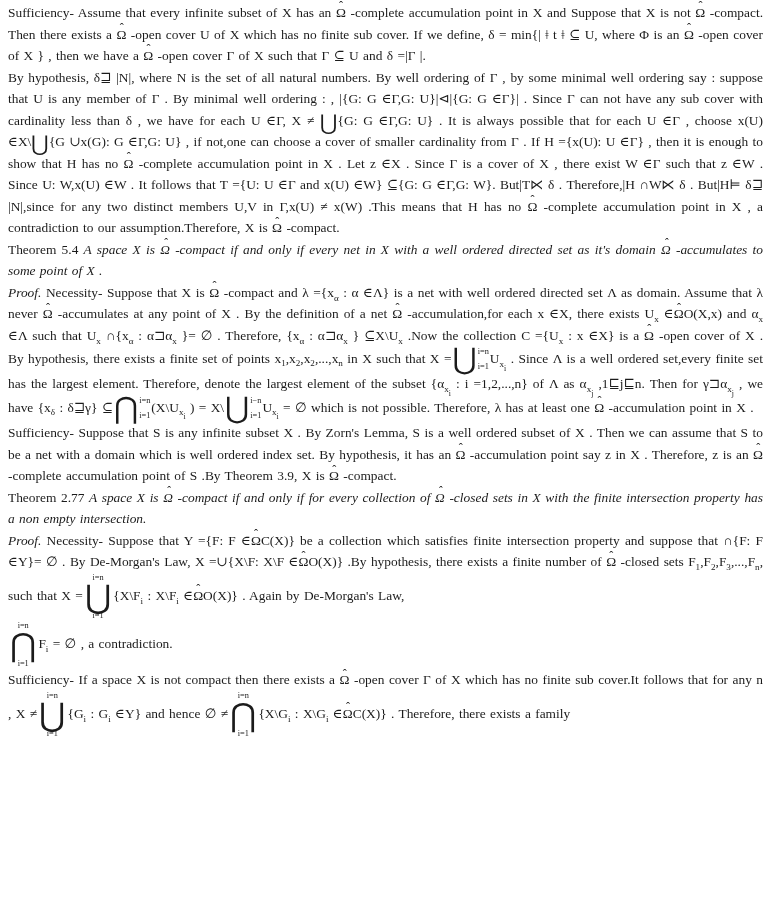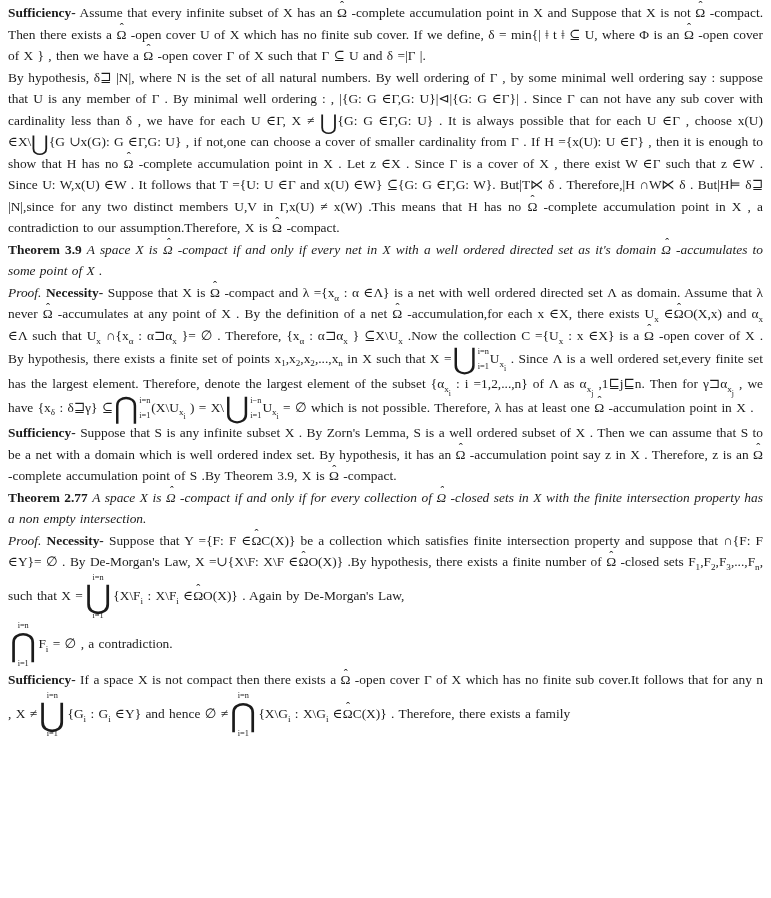--- a/index.html
+++ b/index.html
@@ -1,19 +1,19 @@
 <!DOCTYPE html>
 <html><head>
 <meta charset="utf-8">
 <style>
   html,body{margin:0;padding:0;background:#ffffff;}
   body{font-family:"Liberation Serif","DejaVu Serif","DejaVu Sans",serif;color:#1b1b1b;}
   .page{width:771px;height:898px;box-sizing:border-box;padding:2px 8px 4px 8px;overflow:hidden;background:#ffffff;}
   .para{margin:0;text-align:justify;font-size:13.4px;line-height:1.605;word-spacing:1px;}
-  .t-b{font-weight:700;}
+  .t-b{font-weight:400;}
   .t-i{font-style:italic;}
   .t-s{font-size:0.68em;vertical-align:-0.4em;line-height:0;}
   .t-s .t-ss{font-size:0.85em;vertical-align:-0.5em;line-height:0;}
   .t-ss{font-size:0.6em;vertical-align:-0.6em;line-height:0;}
   
   .ohat{display:inline-block;position:relative;line-height:1;}
   .ohat .hat{position:absolute;top:-0.46em;left:52%;transform:translateX(-50%);font-size:0.9em;line-height:1;}
   
   .bigu{font-size:1.6em;line-height:0.8;vertical-align:-0.25em;font-family:"DejaVu Sans","DejaVu Serif",sans-serif;}
   
@@ -24,21 +24,21 @@
   .opc{display:inline-flex;flex-direction:column;align-items:center;vertical-align:middle;margin:0 2px;}
   .opc .lt,.opc .lb{font-size:0.62em;line-height:1.2;}
   .opc .g{font-size:2.4em;line-height:0.88;font-family:"DejaVu Sans","DejaVu Serif",sans-serif;}
 </style>
 </head>
 <body>
 
 <main class="page">
   <p class="para"><span class="t-b">Sufficiency-</span> Assume that every infinite subset of X has an <span class="ohat">Ω<span class="hat">ˆ</span></span> -complete accumulation point in X and Suppose that X is not <span class="ohat">Ω<span class="hat">ˆ</span></span> -compact. Then there exists a <span class="ohat">Ω<span class="hat">ˆ</span></span> -open cover U of X which has no finite sub cover. If we define, δ = min{| ǂ t ǂ ⊆ U, where Φ is an <span class="ohat">Ω<span class="hat">ˆ</span></span> -open cover of X } , then we have a <span class="ohat">Ω<span class="hat">ˆ</span></span> -open cover Γ of X such that Γ ⊆ U and δ =|Γ |.</p>
   <p class="para">By hypothesis, δ⊒ |N|, where N is the set of all natural numbers. By well ordering of Γ , by some minimal well ordering say :  suppose that U is any member of Γ . By minimal well ordering : , |{G: G ∈Γ,G:  U}|⊲|{G: G ∈Γ}| . Since Γ can not have any sub cover with cardinality less than δ , we have for each U ∈Γ, X ≠ <span class="bigu">⋃</span>{G: G ∈Γ,G:  U} . It is always possible that for each U ∈Γ , choose x(U) ∈X\<span class="bigu">⋃</span>{G ∪x(G): G ∈Γ,G:  U} , if not,one can choose a cover of smaller cardinality from Γ . If H ={x(U): U ∈Γ} , then it is enough to show that H has no <span class="ohat">Ω<span class="hat">ˆ</span></span> -complete accumulation point in X . Let z ∈X . Since Γ is a cover of X , there exist W ∈Γ such that z ∈W . Since U:  W,x(U) ∈W . It follows that T ={U: U ∈Γ and x(U) ∈W} ⊆{G: G ∈Γ,G:  W}. But|T⋉ δ . Therefore,|H ∩W⋉ δ . But|H⊨ δ⊒ |N|,since for any two distinct members U,V in Γ,x(U) ≠ x(W) .This means that H has no <span class="ohat">Ω<span class="hat">ˆ</span></span> -complete accumulation point in X , a contradiction to our assumption.Therefore, X is <span class="ohat">Ω<span class="hat">ˆ</span></span> -compact.</p>
-  <p class="para"><span class="t-b">Theorem 3.9</span> <span class="t-i">A space X is <span class="ohat">Ω<span class="hat">ˆ</span></span> -compact if and only if every net in X with a well ordered directed set as it's domain <span class="ohat">Ω<span class="hat">ˆ</span></span> -accumulates to some point of X .</span></p>
+  <p class="para"><span class="t-b">Theorem 5.4</span> <span class="t-i">A space X is <span class="ohat">Ω<span class="hat">ˆ</span></span> -compact if and only if every net in X with a well ordered directed set as it's domain <span class="ohat">Ω<span class="hat">ˆ</span></span> -accumulates to some point of X .</span></p>
   <p class="para"><span class="t-i">Proof.</span> <span class="t-b">Necessity-</span> Suppose that X is <span class="ohat">Ω<span class="hat">ˆ</span></span> -compact and λ ={x<span class="t-s">α</span> : α ∈Λ} is a net with well ordered directed set Λ as domain. Assume that λ never <span class="ohat">Ω<span class="hat">ˆ</span></span> -accumulates at any point of X . By the definition of a net <span class="ohat">Ω<span class="hat">ˆ</span></span> -accumulation,for each x ∈X, there exists U<span class="t-s">x</span> ∈<span class="ohat">Ω<span class="hat">ˆ</span></span>O(X,x) and α<span class="t-s">x</span> ∈Λ such that U<span class="t-s">x</span> ∩{x<span class="t-s">α</span> : α⊐α<span class="t-s">x</span> }= ∅ . Therefore, {x<span class="t-s">α</span> : α⊐α<span class="t-s">x</span> } ⊆X\U<span class="t-s">x</span> .Now the collection C ={U<span class="t-s">x</span> : x ∈X} is a <span class="ohat">Ω<span class="hat">ˆ</span></span> -open cover of X . By hypothesis, there exists a finite set of points x<span class="t-s">1</span>,x<span class="t-s">2</span>,x<span class="t-s">2</span>,...,x<span class="t-s">n</span> in X such that X =<span class="opr">
         <span class="g">⋃</span>
         <span class="lims">
           <span class="lt">i=n</span>
           <span class="lb">i=1</span>
         </span>
       </span>U<span class="t-s">x<span class="t-ss">i</span></span> . Since Λ is a well ordered set,every finite set has the largest element. Therefore, denote the largest element of the subset {α<span class="t-s">x<span class="t-ss">i</span></span> : i =1,2,...,n} of Λ as α<span class="t-s">x<span class="t-ss">j</span></span> ,1⊑j⊑n. Then for γ⊐α<span class="t-s">x<span class="t-ss">j</span></span> , we have {x<span class="t-s">δ</span> : δ⊒γ} ⊆<span class="opr">
         <span class="g">⋂</span>
         <span class="lims">
           <span class="lt">i=n</span>

